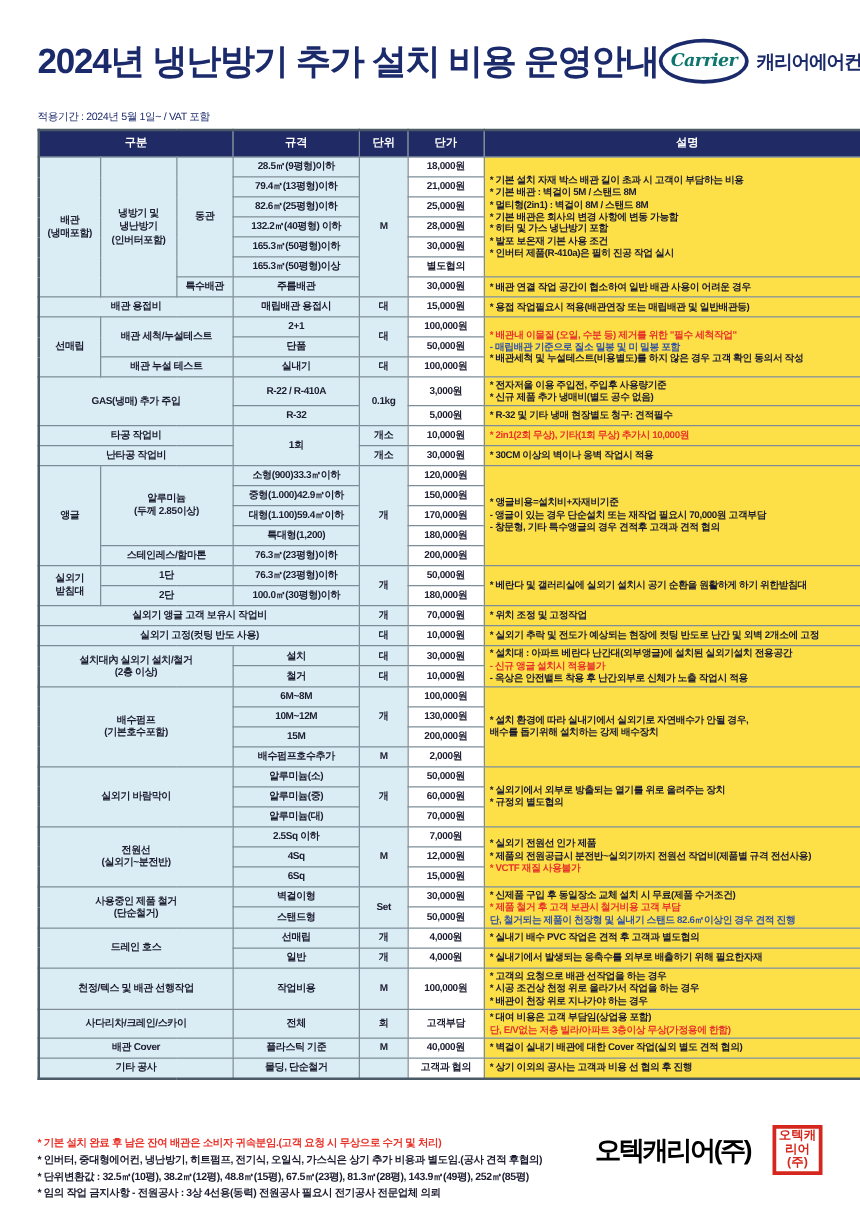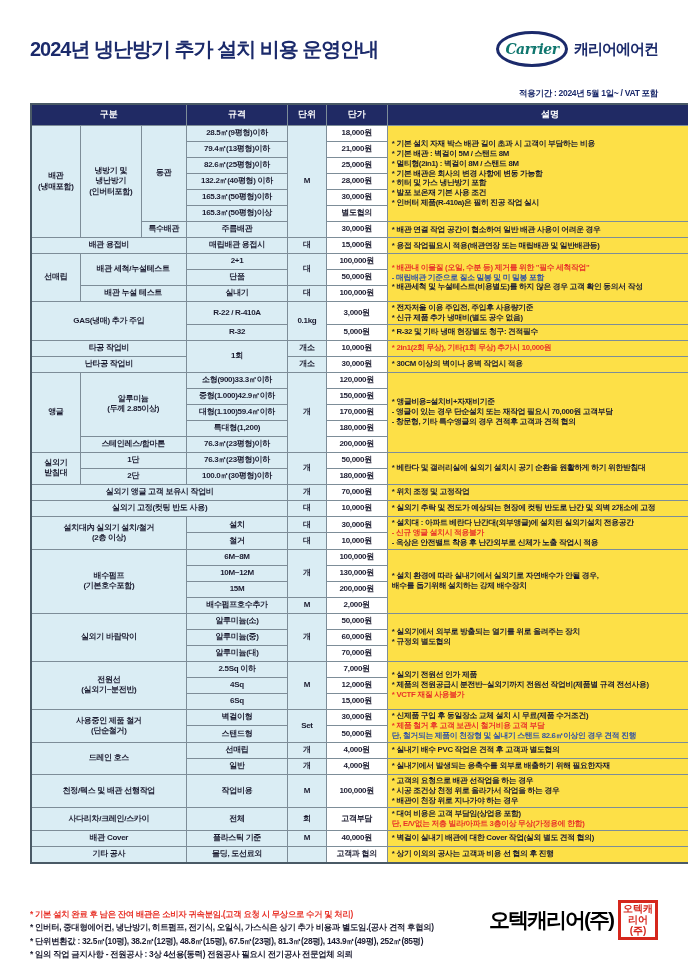--- a/index.html
+++ b/index.html
@@ -1,41 +1,41 @@
 <!DOCTYPE html>
 <html><head>
 <meta charset="utf-8">
 <style>
   html,body{margin:0;padding:0;background:#fff;}
   body{width:688px;height:979px;font-family:"Liberation Sans","DejaVu Sans",sans-serif;color:#1c1c30;overflow:hidden;}
   .page{padding:26px 30px 0 30px;}
   
   .hdr{display:flex;justify-content:space-between;align-items:center;height:46px;}
-  .title{font-size:20px;font-weight:800;color:#1b2a6b;letter-spacing:-1px;white-space:nowrap;}
+  .title{font-size:28px;font-weight:800;color:#1b2a6b;letter-spacing:-1px;white-space:nowrap;}
   .logo-wrap{display:flex;align-items:center;gap:6px;}
   .ellipse{width:66px;height:30px;border:3px solid #1b2a6b;border-radius:50%;display:flex;align-items:center;justify-content:center;background:#fff;flex:0 0 auto;}
   .carrier{font-family:"DejaVu Serif","Liberation Serif",serif;font-style:italic;font-weight:700;color:#0f766e;font-size:14px;letter-spacing:-0.5px;}
   .brand{font-size:15px;font-weight:800;color:#1b2a6b;letter-spacing:-1px;white-space:nowrap;}
-  .period{text-align:right;font-size:8.5px;font-weight:700;color:#1b2a6b;margin:16px 0 3px 0;letter-spacing:-0.3px;}
+  .period{font-size:8.5px;font-weight:400;color:#1b2a6b;margin:16px 0 3px 0;letter-spacing:-0.3px;}
   
   table{border-collapse:collapse;width:684px;table-layout:fixed;border:2px solid #4a5a66;}
   th,td{border:1px solid #7d8d98;font-size:8px;font-weight:700;text-align:center;vertical-align:middle;padding:1px 2px;line-height:1.28;letter-spacing:-0.3px;}
   thead th{background:#202a64;color:#fff;height:18px;font-size:9px;letter-spacing:0;}
   td{height:13px;background:#daedf4;}
   td.wt{background:#fff;}
   td.ds{background:#fde047;text-align:left;padding-left:4px;font-size:7.8px;}
   .ln{white-space:nowrap;overflow:visible;}
   .ln.r{color:#e8332a;}
   .ln.b{color:#3353a4;}
   
   .footer{display:flex;justify-content:space-between;align-items:flex-start;margin-top:24px;}
   .notes{font-size:8.4px;font-weight:700;line-height:1.62;letter-spacing:-0.3px;white-space:nowrap;}
   .note.r{color:#e8332a;margin-top:20px;}
   .note.sub{padding-left:3px;}
-  .company-wrap{display:flex;align-items:center;gap:5px;margin-top:12px;}
+  .company-wrap{display:flex;align-items:center;gap:18px;margin-top:12px;}
   .company{font-size:21px;font-weight:900;color:#000;letter-spacing:-2px;white-space:nowrap;}
   .seal{width:40px;height:40px;border:3px solid #d5271d;box-sizing:border-box;color:#d5271d;font-size:10px;font-weight:900;line-height:1.1;word-break:break-all;display:flex;align-items:center;justify-content:center;text-align:center;padding:1px;flex:0 0 auto;}
 </style>
 </head>
 <body>
 
 <div class="page">
 
   <div class="hdr">
     <div class="title">2024년 냉난방기 추가 설치 비용 운영안내</div>
@@ -372,21 +372,21 @@
           <td colspan="3">배관 Cover</td>
           <td>플라스틱 기준</td>
           <td>M</td>
           <td class="wt">40,000원</td>
           <td class="ds">
             <div class="ln">* 벽걸이 실내기 배관에 대한 Cover 작업(실외 별도 견적 협의)</div>
           </td>
         </tr>
         <tr>
           <td colspan="3">기타 공사</td>
-          <td>몰딩, 도선료외</td>
+          <td>몰딩, 단순철거</td>
           <td></td>
           <td class="wt">고객과 협의</td>
           <td class="ds">
             <div class="ln">* 상기 이외의 공사는 고객과 비용 선 협의 후 진행</div>
           </td>
         </tr>
       </tbody>
   </table>
 
   <div class="footer">

